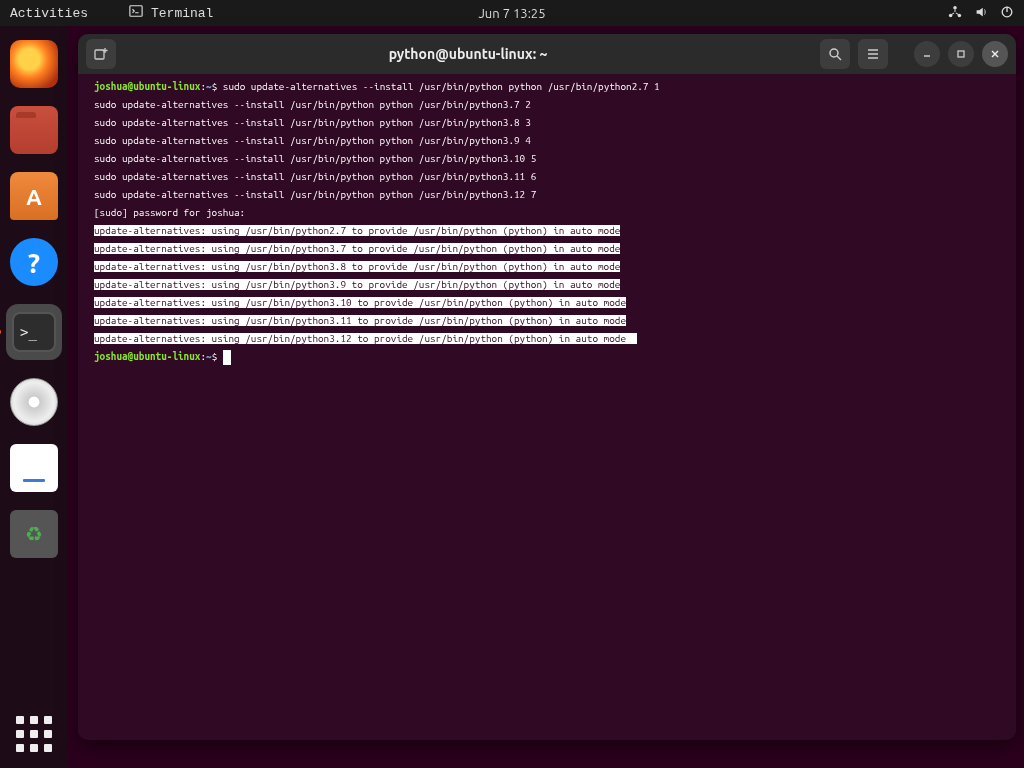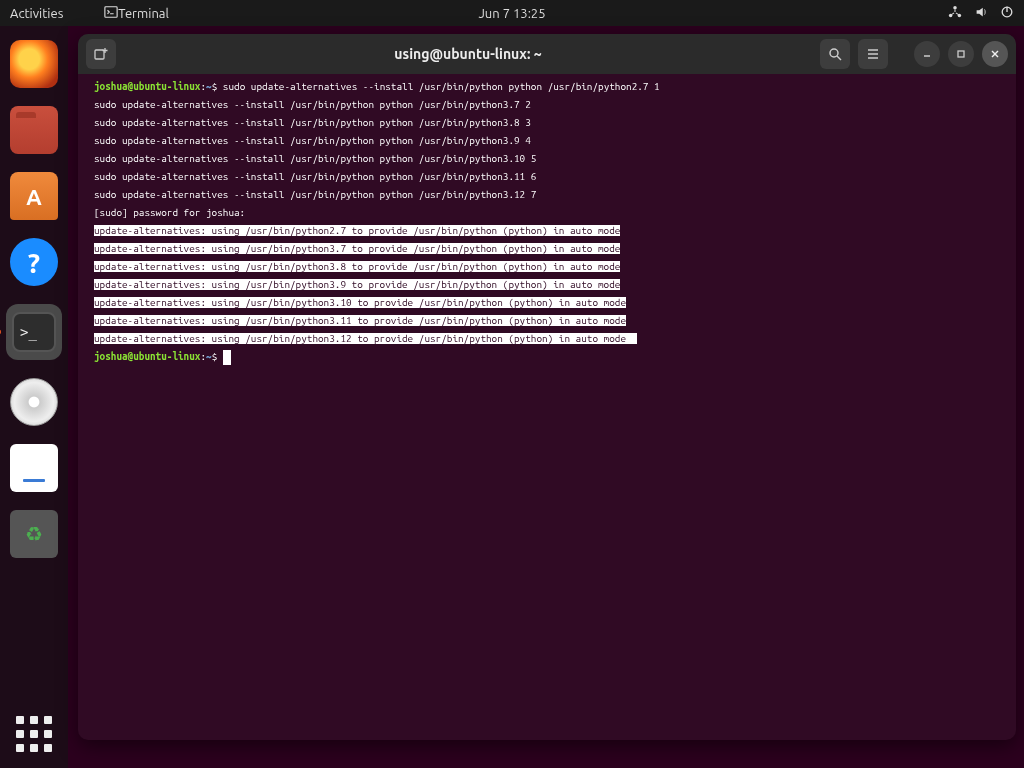--- a/index.html
+++ b/index.html
@@ -14,22 +14,22 @@
   .topbar {
     height: 26px;
     background: #1a1a1a;
     color: #ddd;
     display: flex;
     align-items: center;
     padding: 0 10px;
     font-size: 13px;
     justify-content: space-between;
   }
-  .topbar-left { display:flex; align-items:center; gap:18px; }
-  .topbar-app { display:flex; align-items:center; gap:0;padding-left:23px; }
+  .topbar-left { display:flex; align-items:center; gap:18px;font-family:Liberation Mono, monospace; }
+  .topbar-app { display:flex; align-items:center; gap:8px;padding-left:23px; }
   .topbar-center { position:absolute; left:50%; transform:translateX(-50%); }
   .topbar-right { display:flex; align-items:center; gap:12px; }
   .tri-icon svg { width:14px; height:14px; fill:#ddd; }
 
   
   .dock {
     position: absolute;
     left: 0; top: 26px; bottom: 0;
     width: 68px;
     background: rgba(20,20,20,0.6);
@@ -177,21 +177,21 @@
 </div>
 
 <div class="window">
   <div class="titlebar">
     <div class="titlebar-btn">
       <svg width="16" height="16" viewBox="0 0 16 16">
           <rect x="2" y="4" width="9" height="9" rx="1" fill="none" stroke="#ccc" stroke-width="1.3"></rect>
           <path d="M12 2v5M9.5 4.5h5" stroke="#ccc" stroke-width="1.3"></path>
         </svg>
     </div>
-    <div class="titlebar-title">using@ubuntu-linux: ~</div>
+    <div class="titlebar-title">python@ubuntu-linux: ~</div>
     <div class="titlebar-btn">
       <svg width="16" height="16" viewBox="0 0 16 16">
           <circle cx="7" cy="7" r="4" fill="none" stroke="#ccc" stroke-width="1.5"></circle>
           <line x1="10" y1="10" x2="14" y2="14" stroke="#ccc" stroke-width="1.5"></line>
         </svg>
     </div>
     <div class="titlebar-btn">
       <svg width="16" height="16" viewBox="0 0 16 16">
           <line x1="3" y1="4" x2="13" y2="4" stroke="#ccc" stroke-width="1.6"></line>
           <line x1="3" y1="8" x2="13" y2="8" stroke="#ccc" stroke-width="1.6"></line>

